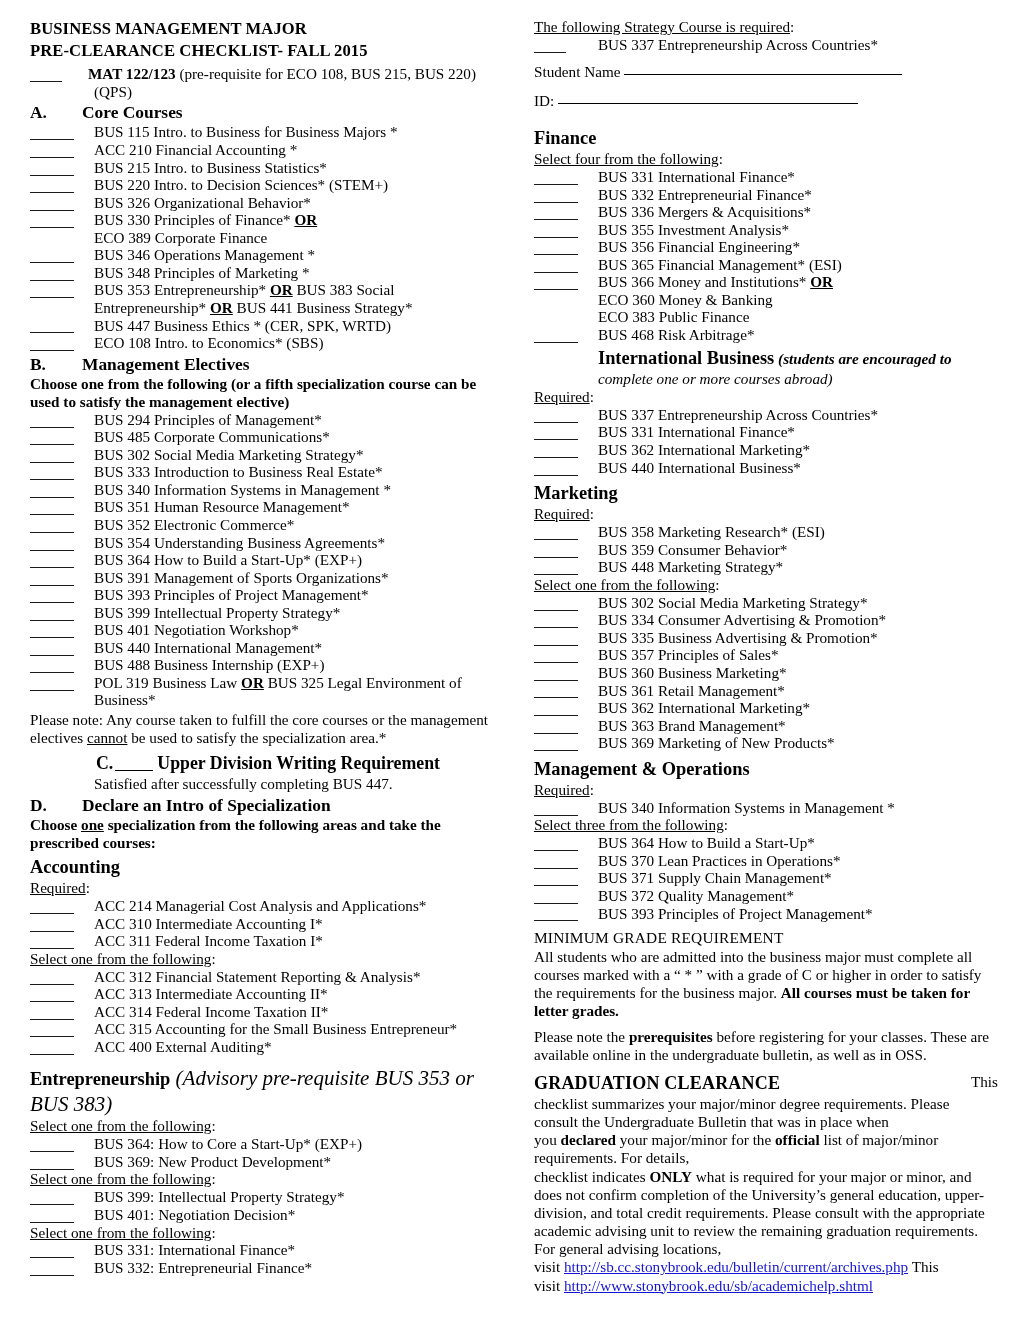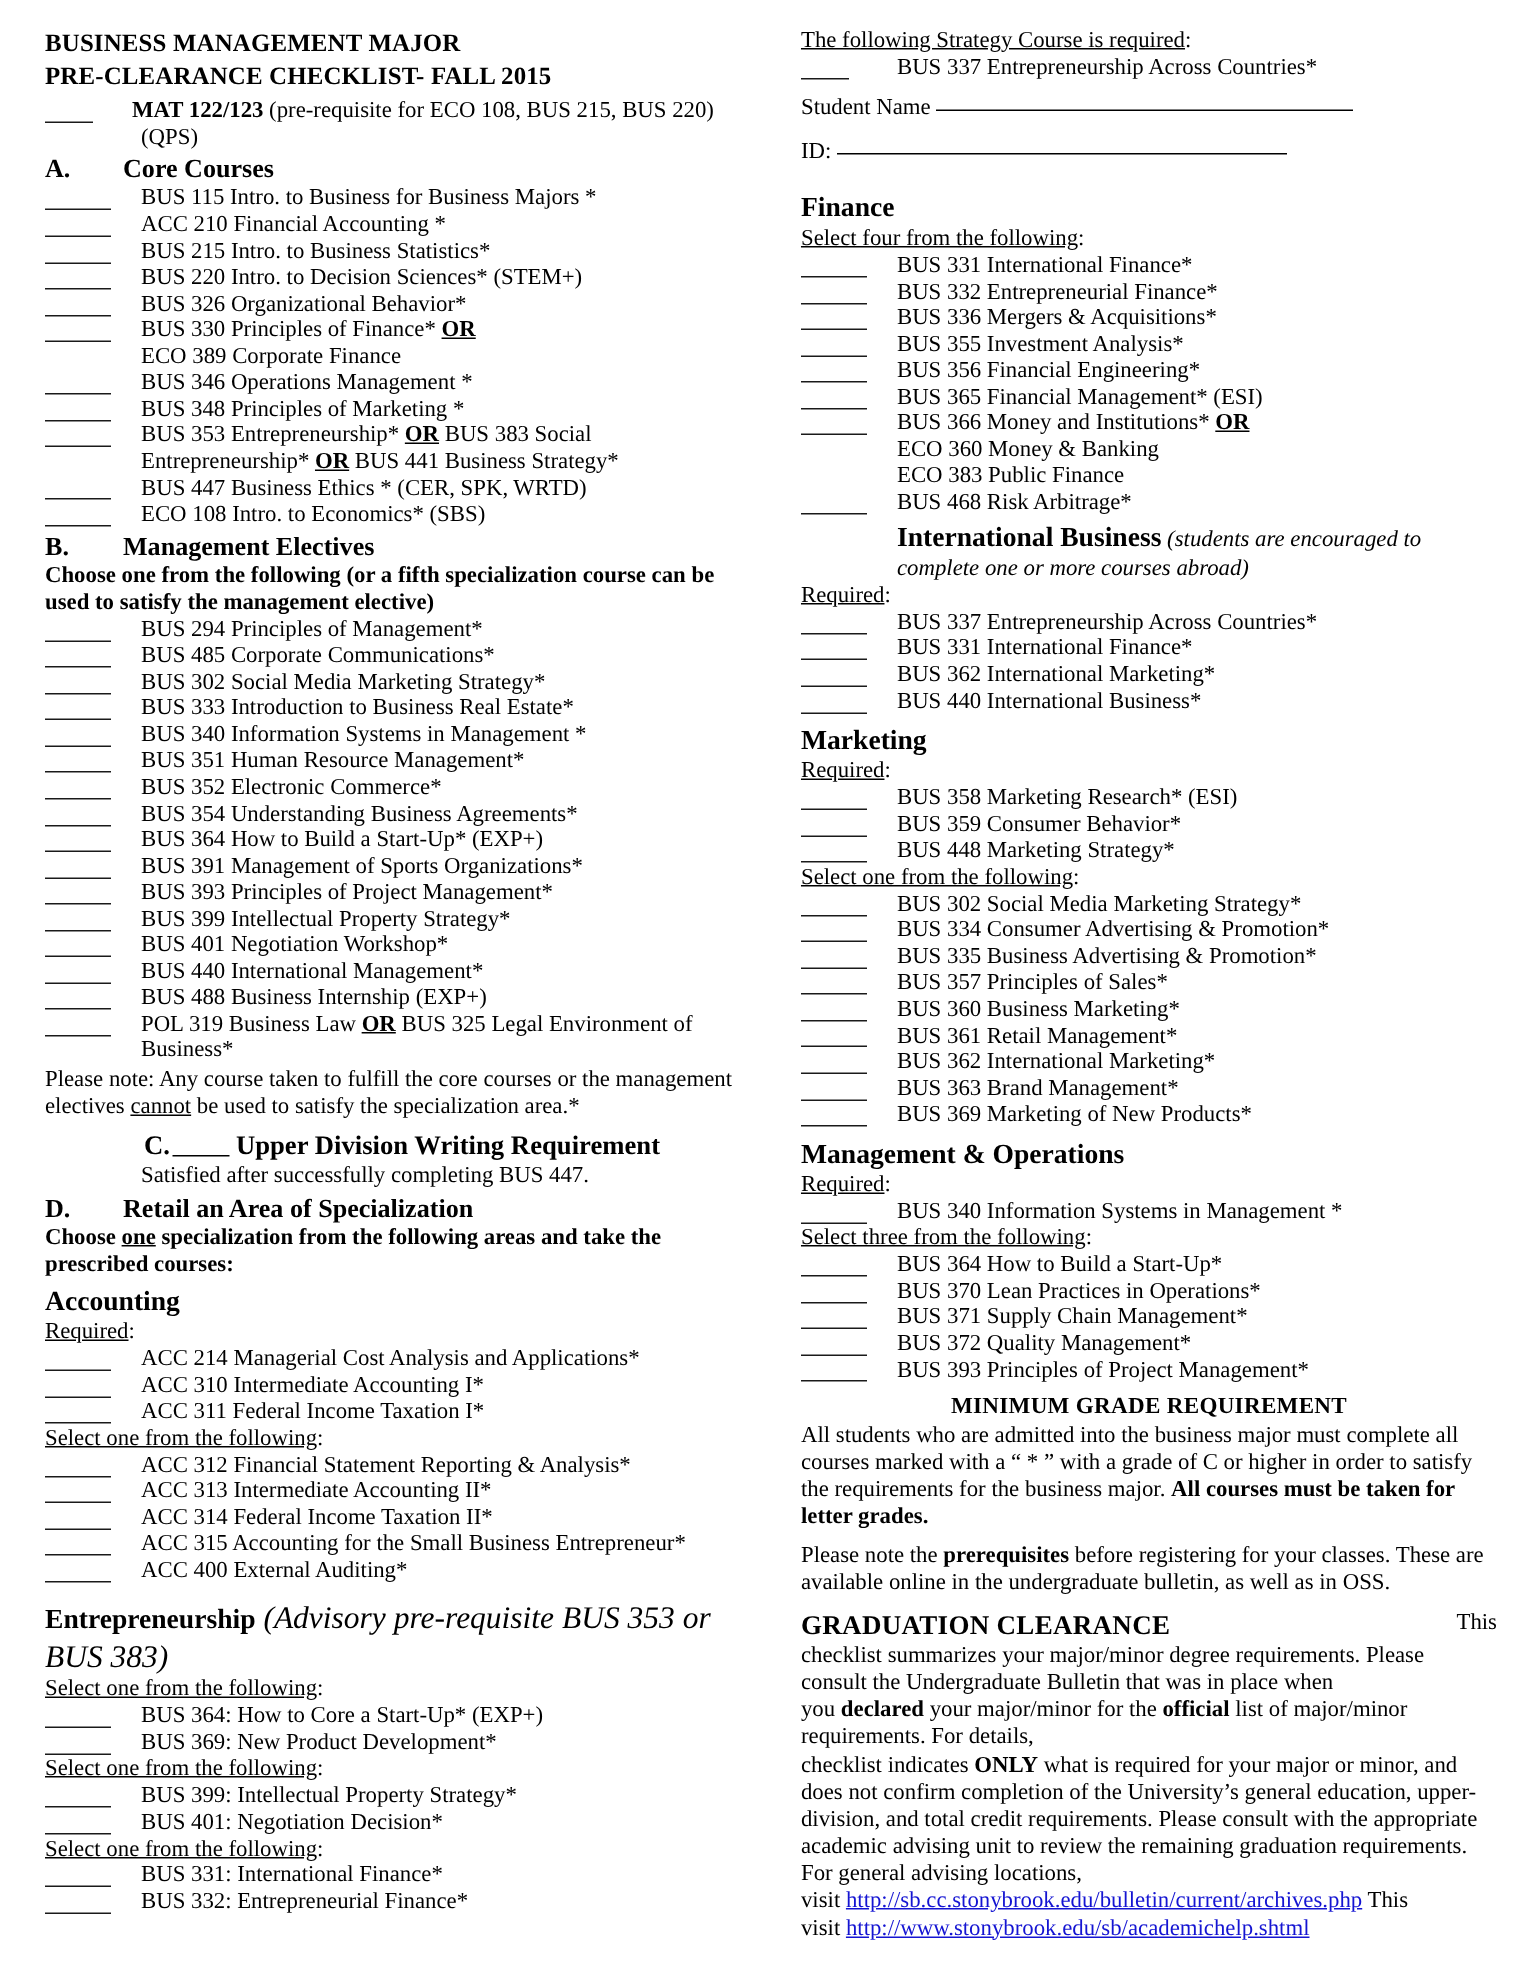--- a/index.html
+++ b/index.html
@@ -119,21 +119,21 @@
   .spec-title .i { font-weight: normal; font-size: 21px; }
 
   .spec-title-indent {
     font-weight: bold;
     font-size: 18.4px;
     line-height: 1.26;
     padding-left: 64px;
     margin-top: 3px;
     text-indent: 0;
   }
-  .spec-title-indent .i { font-weight: normal; font-size: 15.2px; }
+  .spec-title-indent .i { font-weight: bold; font-size: 15.2px; }
   .spec-cont-i {
     font-style: italic;
     padding-left: 64px;
     line-height: 1.2;
   }
 
   .select-label { line-height: 1.18; }
   .select-label span { text-decoration: underline; }
 
   
@@ -145,22 +145,21 @@
   .form-field .rule {
     display: inline-block;
     border-bottom: 1.4px solid #000;
     vertical-align: 2px;
     height: 1px;
   }
   .rule-name { width: 278px; }
   .rule-id   { width: 300px; }
 
   .center-head {
-    font-weight: bold;
-    text-align: center;
+    font-weight: normal;
     font-size: 15.4px;
     margin-top: 7px;
     line-height: 1.2;
     letter-spacing: 0.2px;
   }
   .para {
     line-height: 1.195;
     margin-top: 8px;
   }
   .para-tight { line-height: 1.195; margin-top: 0; }
@@ -317,21 +316,21 @@
       <div class="cont-line">Business*</div>
     </div>
 
     <div class="note-para"><span>Please note:  Any course taken to fulfill the core courses or the management electives </span><span class="u">cannot</span><span> be used to satisfy the specialization area.*</span></div>
 
     <div class="sec-head-c"><span>C.</span><span class="blank-inline"></span><span>Upper Division Writing Requirement</span></div>
     <div class="sub-note">Satisfied after successfully completing BUS 447.</div>
 
     <div class="sec-head">
       <span class="letter">D.</span>
-      <span class="label">Retail an Area of Specialization</span>
+      <span class="label">Declare an Intro of Specialization</span>
     </div>
     <div class="bold-para"><span>Choose </span><span class="u">one</span><span> specialization from the following areas and take the prescribed courses:</span></div>
 
     <div class="spec-title">Accounting</div>
     <div class="select-label"><span>Required</span>:</div>
     <div>
       <div class="blank-row course-row">
           <span class="blank"></span>
           <span class="txt">ACC 214 Managerial Cost Analysis and Applications*</span>
         </div>

